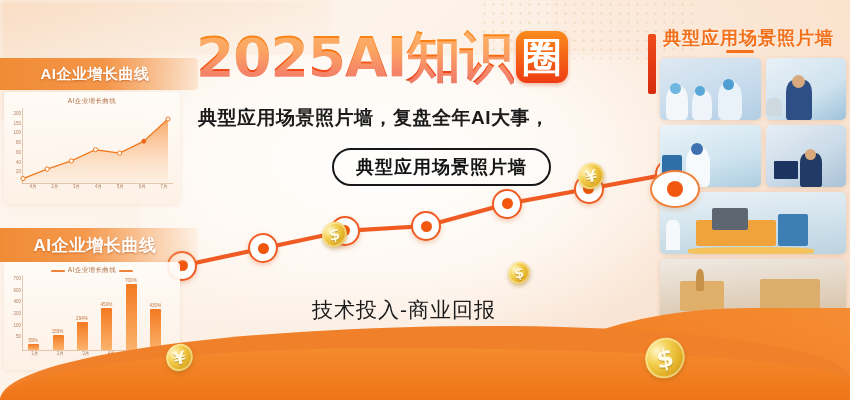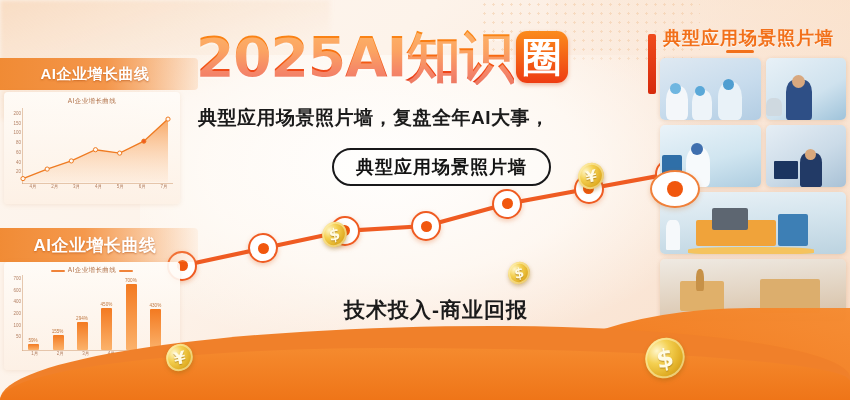--- a/index.html
+++ b/index.html
@@ -127,22 +127,22 @@
     font-size:19px;font-weight:bold;color:#1b1b1b;letter-spacing:.5px;
     white-space:nowrap;
   }
   #pill{
     position:absolute;left:332px;top:148px;
     padding:5px 22px;border:2.4px solid #18181a;border-radius:22px;
     font-size:18px;font-weight:bold;color:#141414;letter-spacing:1px;
     background:rgba(255,255,255,.35);
   }
   #caption{
-    position:absolute;left:344px;top:296px;
-    font-size:21px;font-weight:bold;color:#1b1b1b;letter-spacing:1px;
+    position:absolute;left:312px;top:296px;
+    font-size:21px;font-weight:normal;color:#1b1b1b;letter-spacing:1px;
   }
   
   #main-chart{position:absolute;left:160px;top:150px;width:530px;height:160px;}
   .node{
     position:absolute;width:26px;height:26px;border-radius:50%;
     background:#ffffff;border:2.6px solid #ef5b22;
     box-shadow:0 2px 5px rgba(225,110,45,.35);
     transform:translate(-50%,-50%);
     display:flex;align-items:center;justify-content:center;
   }

